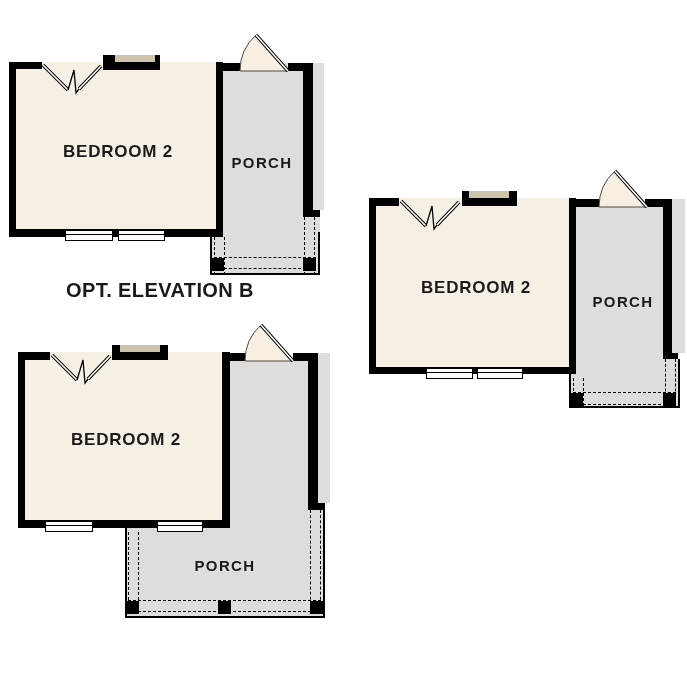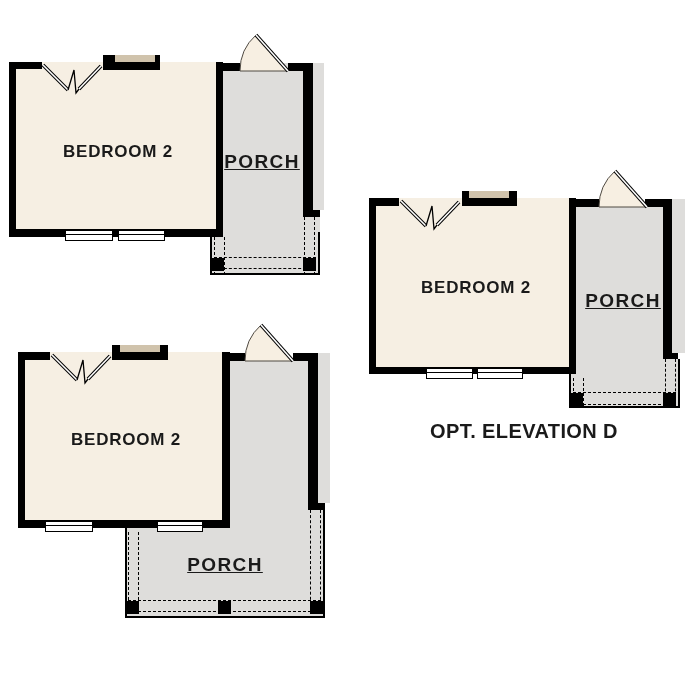--- a/index.html
+++ b/index.html
@@ -12,21 +12,21 @@
   .fill-porch{position:absolute;background:var(--porch-fill,#dedddb);}
   .accent{position:absolute;background:var(--accent-tan,#d0c3ac);}
   .slab{position:absolute;background:var(--porch-fill,#dedddb);border:2px solid var(--wall,#000);border-top:none;}
   .line-v{position:absolute;width:0;border-left:2px solid var(--wall,#000);}
   .dv{position:absolute;width:0;border-left:1.6px dashed var(--wall,#000);}
   .dh{position:absolute;height:0;border-top:1.6px dashed var(--wall,#000);}
   .post{position:absolute;width:13px;height:13px;background:var(--wall,#000);}
   .win{position:absolute;background:#fff;border:1.6px solid var(--wall,#000);}
   .win::after{content:"";position:absolute;left:-1px;right:-1px;top:38%;border-top:1.5px solid var(--wall,#000);}
   .room-label{position:absolute;transform:translate(-50%,-50%);font-weight:bold;font-size:17px;letter-spacing:.8px;color:var(--text,#1a1a1a);white-space:nowrap;}
-  .porch-label{position:absolute;transform:translate(-50%,-50%);font-weight:bold;font-size:19px;letter-spacing:1.4px;color:var(--text,#1a1a1a);white-space:nowrap;text-decoration:underline;}
+  .porch-label{position:absolute;transform:translate(-50%,-50%);font-weight:bold;font-size:15px;letter-spacing:1.4px;color:var(--text,#1a1a1a);white-space:nowrap;}
   .caption{position:absolute;transform:translate(-50%,-50%);font-weight:bold;font-size:20px;letter-spacing:.4px;color:var(--text,#1a1a1a);white-space:nowrap;}
   svg{position:absolute;overflow:visible;}
 </style>
 </head>
 <body>
 
 <div id="sheet">
 
   <div class="plan" style="left:9px;top:28px;width:316px;height:282px;">
 
@@ -69,20 +69,21 @@
     </svg>
 
     <svg style="left:228px;top:0px;" width="60" height="43" viewBox="0 0 60 43">
       <path d="M3 43 A48 48 0 0 1 19 7 L51 43 Z" fill="var(--door-fill,#f7efe2)" stroke="#4f4a43" stroke-width="1"></path>
       <line x1="19" y1="7" x2="51" y2="43" stroke="#000" stroke-width="3.4"></line>
       <line x1="19" y1="7" x2="51" y2="43" stroke="#fff" stroke-width="1.6"></line>
     </svg>
 
     <div class="room-label" style="left:109px;top:124px;">BEDROOM 2</div>
     <div class="porch-label" style="left:253px;top:134px;">PORCH</div>
+    <div class="caption" style="left:151px;top:262px;">OPT. ELEVATION B</div>
   </div>
 
   <div class="plan" style="left:18px;top:320px;width:315px;height:335px;">
 
     <div class="fill-room" style="left:0px;top:32px;width:212px;height:176px;"></div>
     <div class="fill-porch" style="left:212px;top:40px;width:78px;height:168px;"></div>
     <div class="fill-porch" style="left:300px;top:33px;width:12px;height:150px;"></div>
     <div class="fill-porch" style="left:290px;top:190px;width:17px;height:18px;"></div>
     <div class="slab" style="left:107px;top:208px;width:200px;height:90px;"></div>
     <div class="line-v" style="left:305px;top:190px;height:18px;"></div>
@@ -172,16 +173,15 @@
     </svg>
 
     <svg style="left:227px;top:4px;" width="60" height="43" viewBox="0 0 60 43">
       <path d="M3 43 A48 48 0 0 1 19 7 L51 43 Z" fill="var(--door-fill,#f7efe2)" stroke="#4f4a43" stroke-width="1"></path>
       <line x1="19" y1="7" x2="51" y2="43" stroke="#000" stroke-width="3.4"></line>
       <line x1="19" y1="7" x2="51" y2="43" stroke="#fff" stroke-width="1.6"></line>
     </svg>
 
     <div class="room-label" style="left:107px;top:128px;">BEDROOM 2</div>
     <div class="porch-label" style="left:254px;top:141px;">PORCH</div>
-    <div class="caption" style="left:155px;top:271px;">OPT. ELEVATION D</div>
   </div>
 
 </div>
 
 </body></html>

